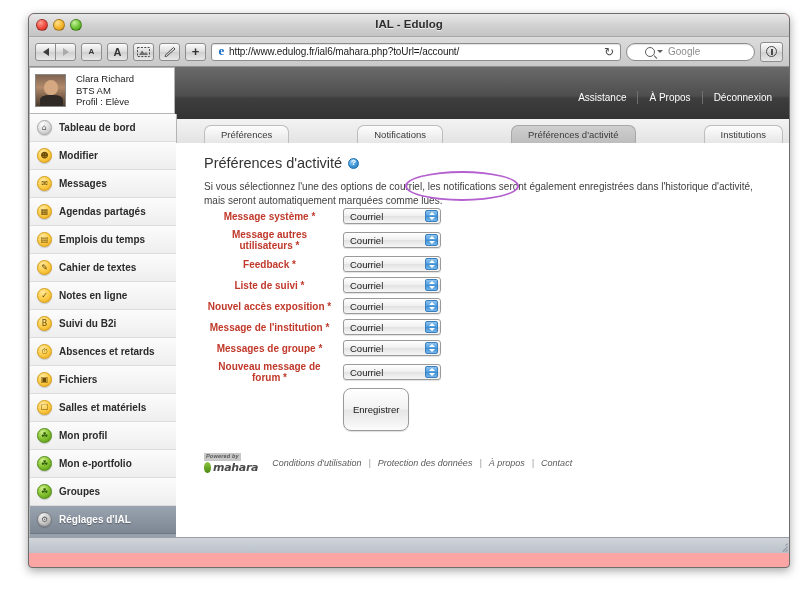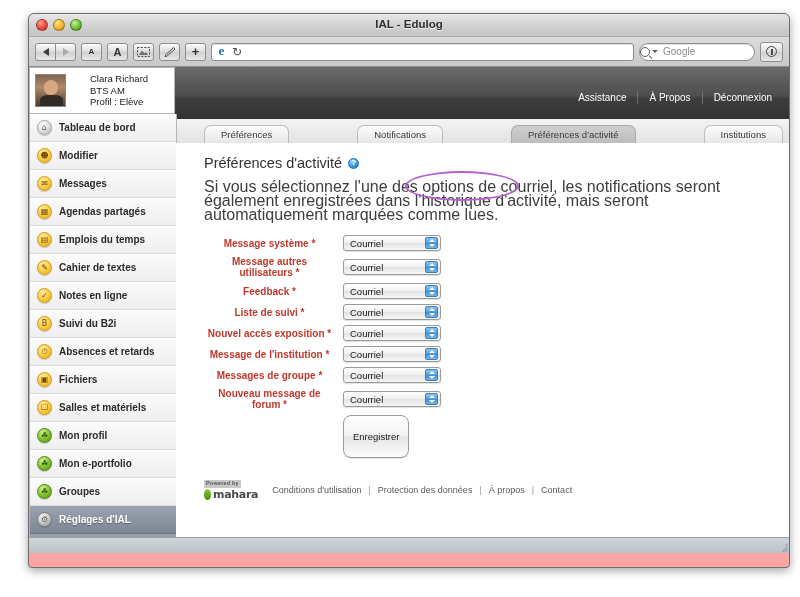--- a/index.html
+++ b/index.html
@@ -110,26 +110,26 @@
     flex: 1;
     font-size: 10px; color: #1a1a1a;
     white-space: nowrap; overflow: hidden;
     letter-spacing: -0.1px;
   }
   .reload {
     font-size: 12px; color: #4a4a4a; padding: 0 3px;
     font-family: "DejaVu Sans", sans-serif;
   }
   .searchbar {
-    width: 116px; height: 18px;
+    width: 129px; height: 18px;
     background: #ffffff;
     border: 1px solid #8d8d8d;
     border-radius: 9px;
     display: flex; align-items: center;
-    padding: 0 0;
+    padding: 0 18px;
     box-sizing: border-box;
     box-shadow: 0 1px 1px rgba(0,0,0,0.12) inset;
   }
   .mag {
     width: 8px; height: 8px; border: 1.4px solid #5c5c5c;
     border-radius: 50%; position: relative; margin-right: 2px;
   }
   .mag::after {
     content: ""; position: absolute;
     width: 1.4px; height: 4px; background: #5c5c5c;
@@ -194,21 +194,21 @@
   .avatar::before {
     content: ""; position: absolute;
     left: 8px; top: 5px; width: 14px; height: 15px;
     background: #d6a882; border-radius: 50% 50% 45% 45%;
   }
   .avatar::after {
     content: ""; position: absolute;
     left: 4px; bottom: 0; width: 23px; height: 11px;
     background: #2f2a26; border-radius: 40% 40% 0 0;
   }
-  .user-lines { margin-left: 24px; line-height: 11.5px; }
+  .user-lines { margin-left: 10px; line-height: 11.5px; }
   .user-lines div { font-size: 9.5px; color: #1a1a1a; }
   .header-links {
     position: absolute; right: 6px; top: 24px;
     display: flex; align-items: center;
   }
   .hl {
     font-size: 10px; color: #ffffff;
     padding: 0 11px;
     border-left: 1px solid #6f6f6f;
     line-height: 13px;
@@ -328,24 +328,23 @@
   }
   .help-icon {
     width: 11px; height: 11px; border-radius: 50%;
     background: radial-gradient(circle at 35% 25%, #9fd3f5 0%, #3f9bdd 55%, #1f6fae 100%);
     border: 1px solid #1c6aa6; box-sizing: border-box;
     color: #ffffff; font-size: 8px; font-weight: bold;
     display: flex; align-items: center; justify-content: center;
     line-height: 1;
   }
   .intro {
-    font-size: 16px; color: #3e3e3e;
+    font-size: 10px; color: #3e3e3e;
     line-height: 14px;
     max-width: 565px;
-    margin-bottom: 13px;
   }
   .form-rows { }
   .frow {
     display: flex; align-items: center;
     margin-bottom: 5px;
   }
   .flabel {
     width: 131px;
     text-align: center;
     font-size: 10px; font-weight: bold; color: #c0392b;
@@ -396,20 +395,21 @@
     font-size: 9.5px; color: #1a1a1a;
     display: flex; align-items: center;
     box-shadow: 0 1px 1px rgba(0,0,0,0.13);
   }
 
   
   .footer {
     display: flex; align-items: center;
     margin-top: 22px;
     padding-bottom: 10px;
+    font-style: italic;
   }
   .mahara-logo {
     display: flex; flex-direction: column;
     line-height: 1;
     margin-right: 14px;
   }
   .powered {
     font-size: 5.5px; color: #555; font-weight: bold;
     letter-spacing: 0.2px;
     background: #c8c8c8;
@@ -488,20 +488,21 @@
       <div class="tb-btn">
         <svg class="icon-mini-svg" width="12" height="11" viewBox="0 0 12 11">
           <path d="M1 9.5 L9.5 1.5 L11 3 L2.5 10.5 Z" fill="none" stroke="#4a4a4a" stroke-width="1"></path>
           <path d="M1 9.5 L2.5 10.5 L0.6 10.9 Z" fill="#4a4a4a"></path>
         </svg>
       </div>
       <div class="tb-btn tb-plus">+</div>
 
       <div class="urlbar">
         <span class="favicon">e</span>
+        <span class="url-text">http://www.edulog.fr/ial6/mahara.php?toUrl=/account/</span>
         <span class="reload">↻</span>
       </div>
 
       <div class="searchbar">
         <span class="mag"></span>
         <span class="mag-caret"></span>
         <span class="search-ph">Google</span>
       </div>
 
       <div class="dl-btn">

